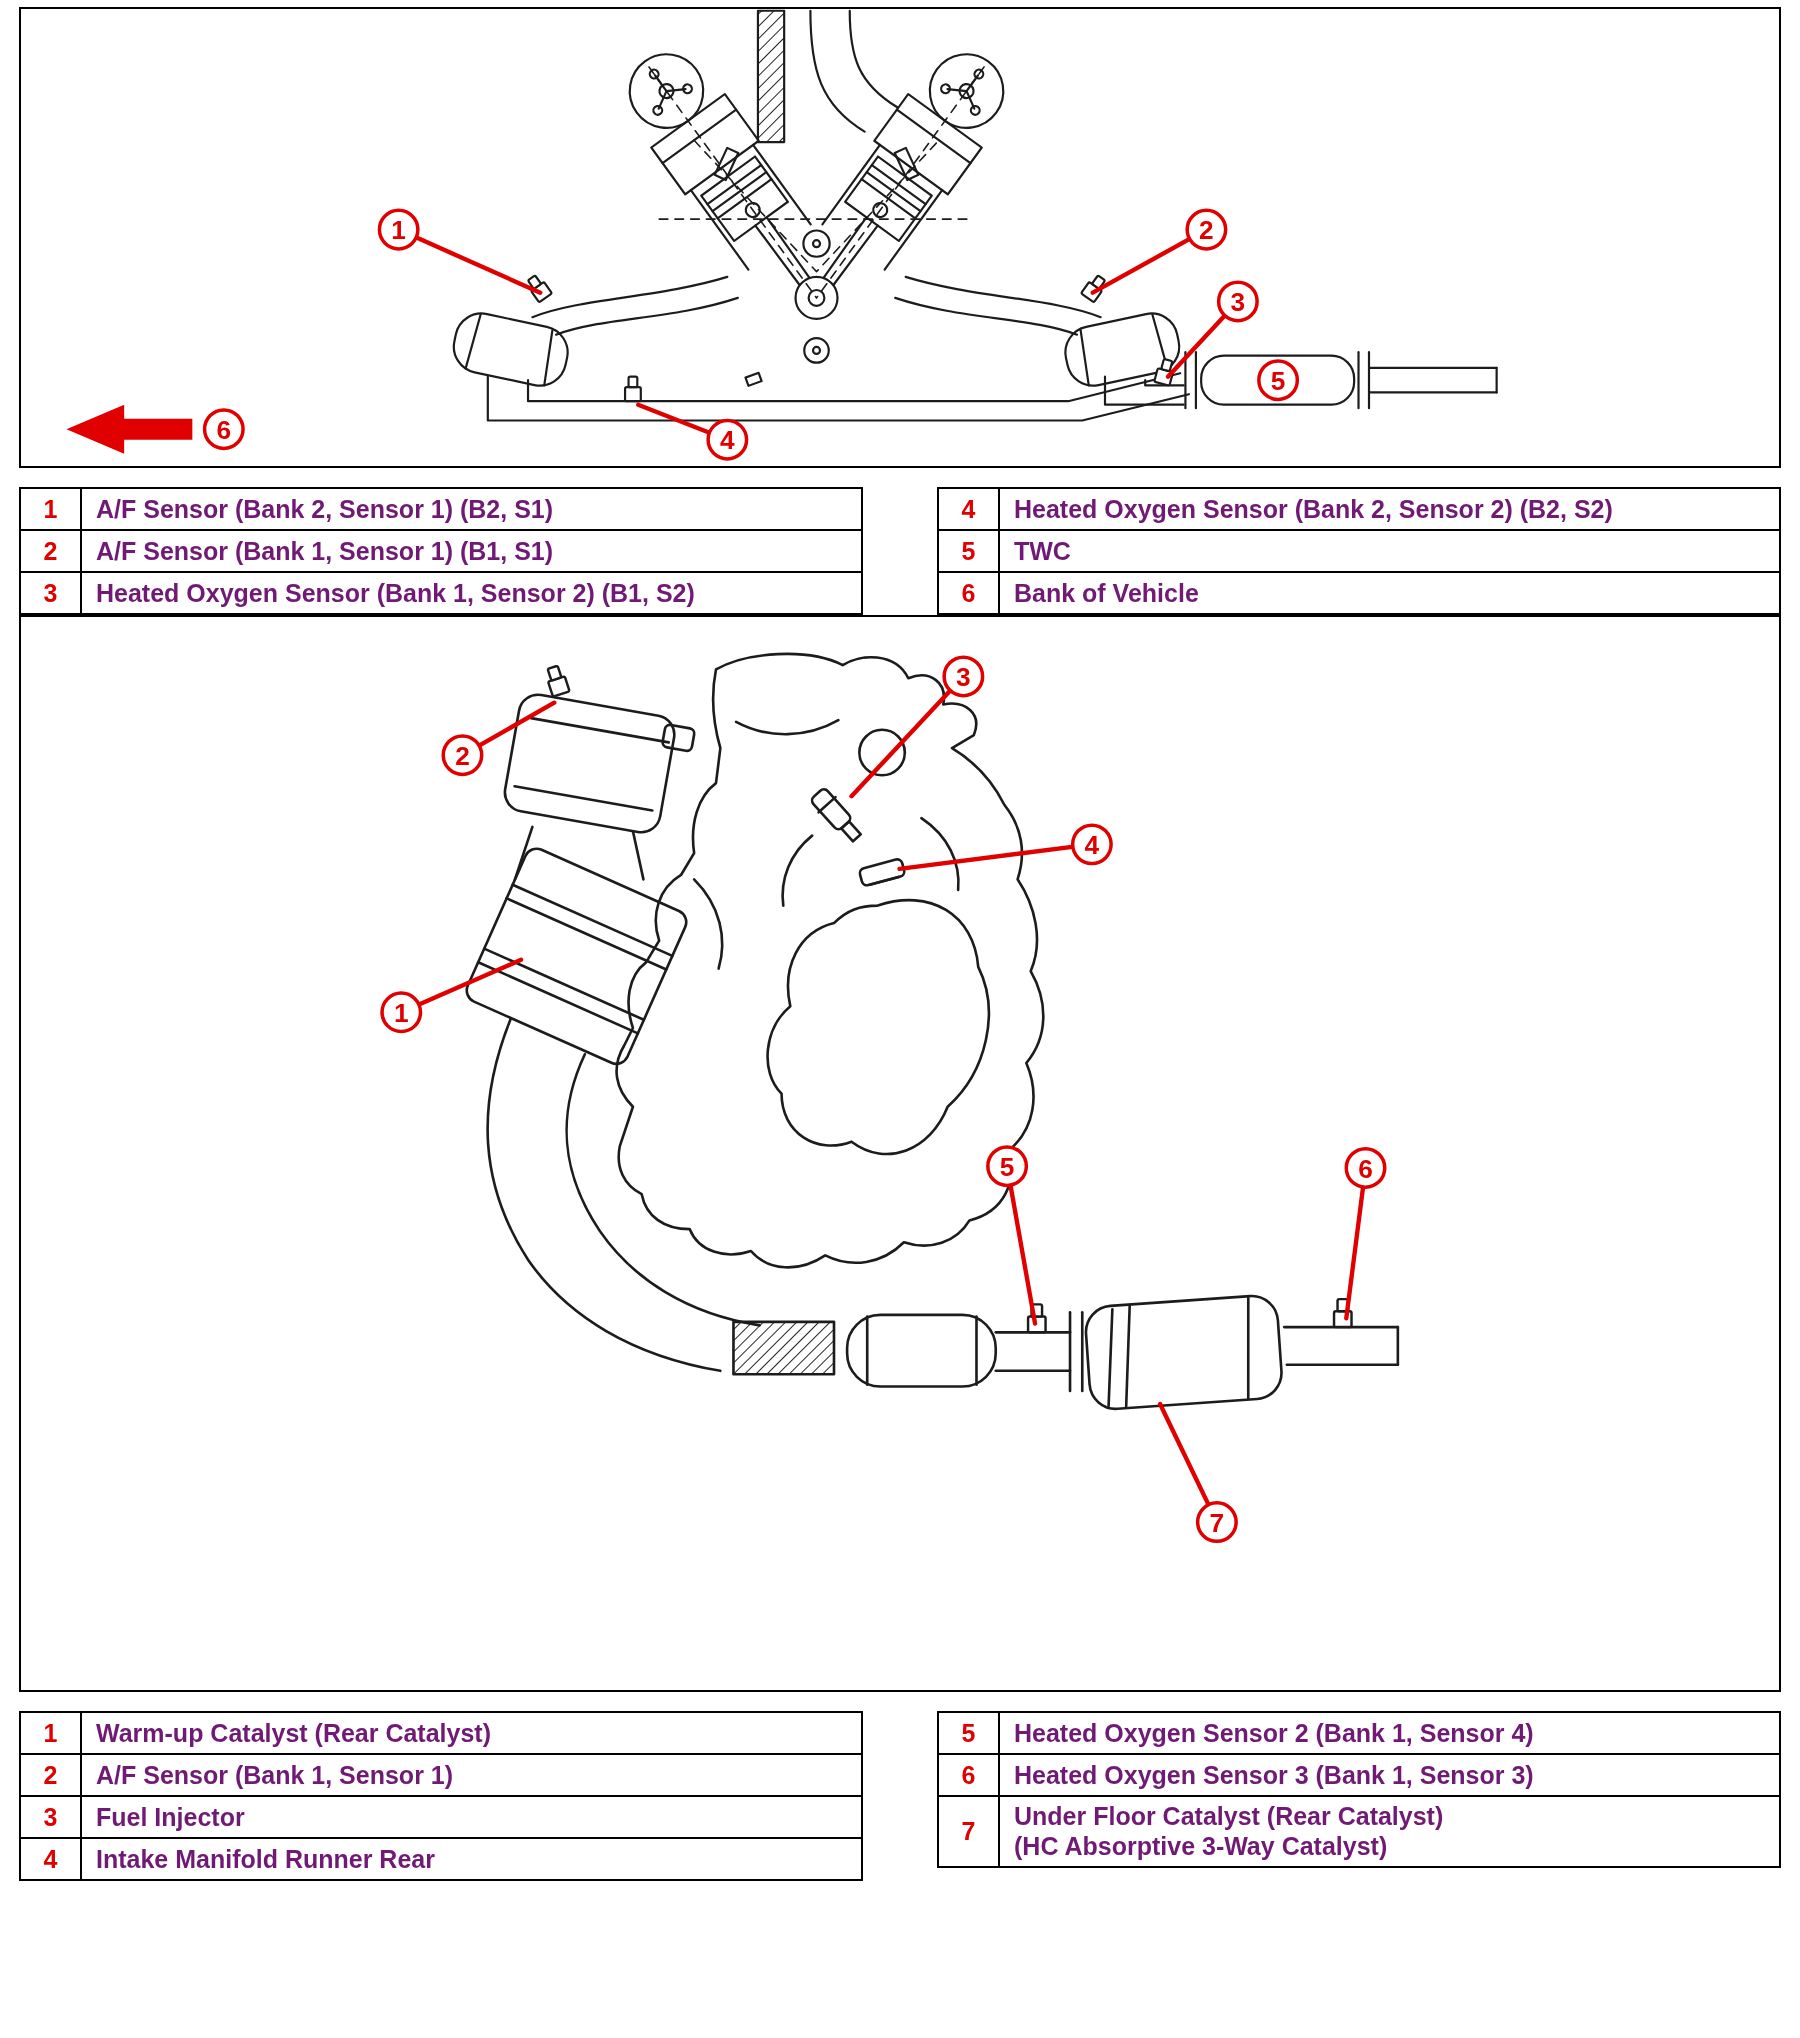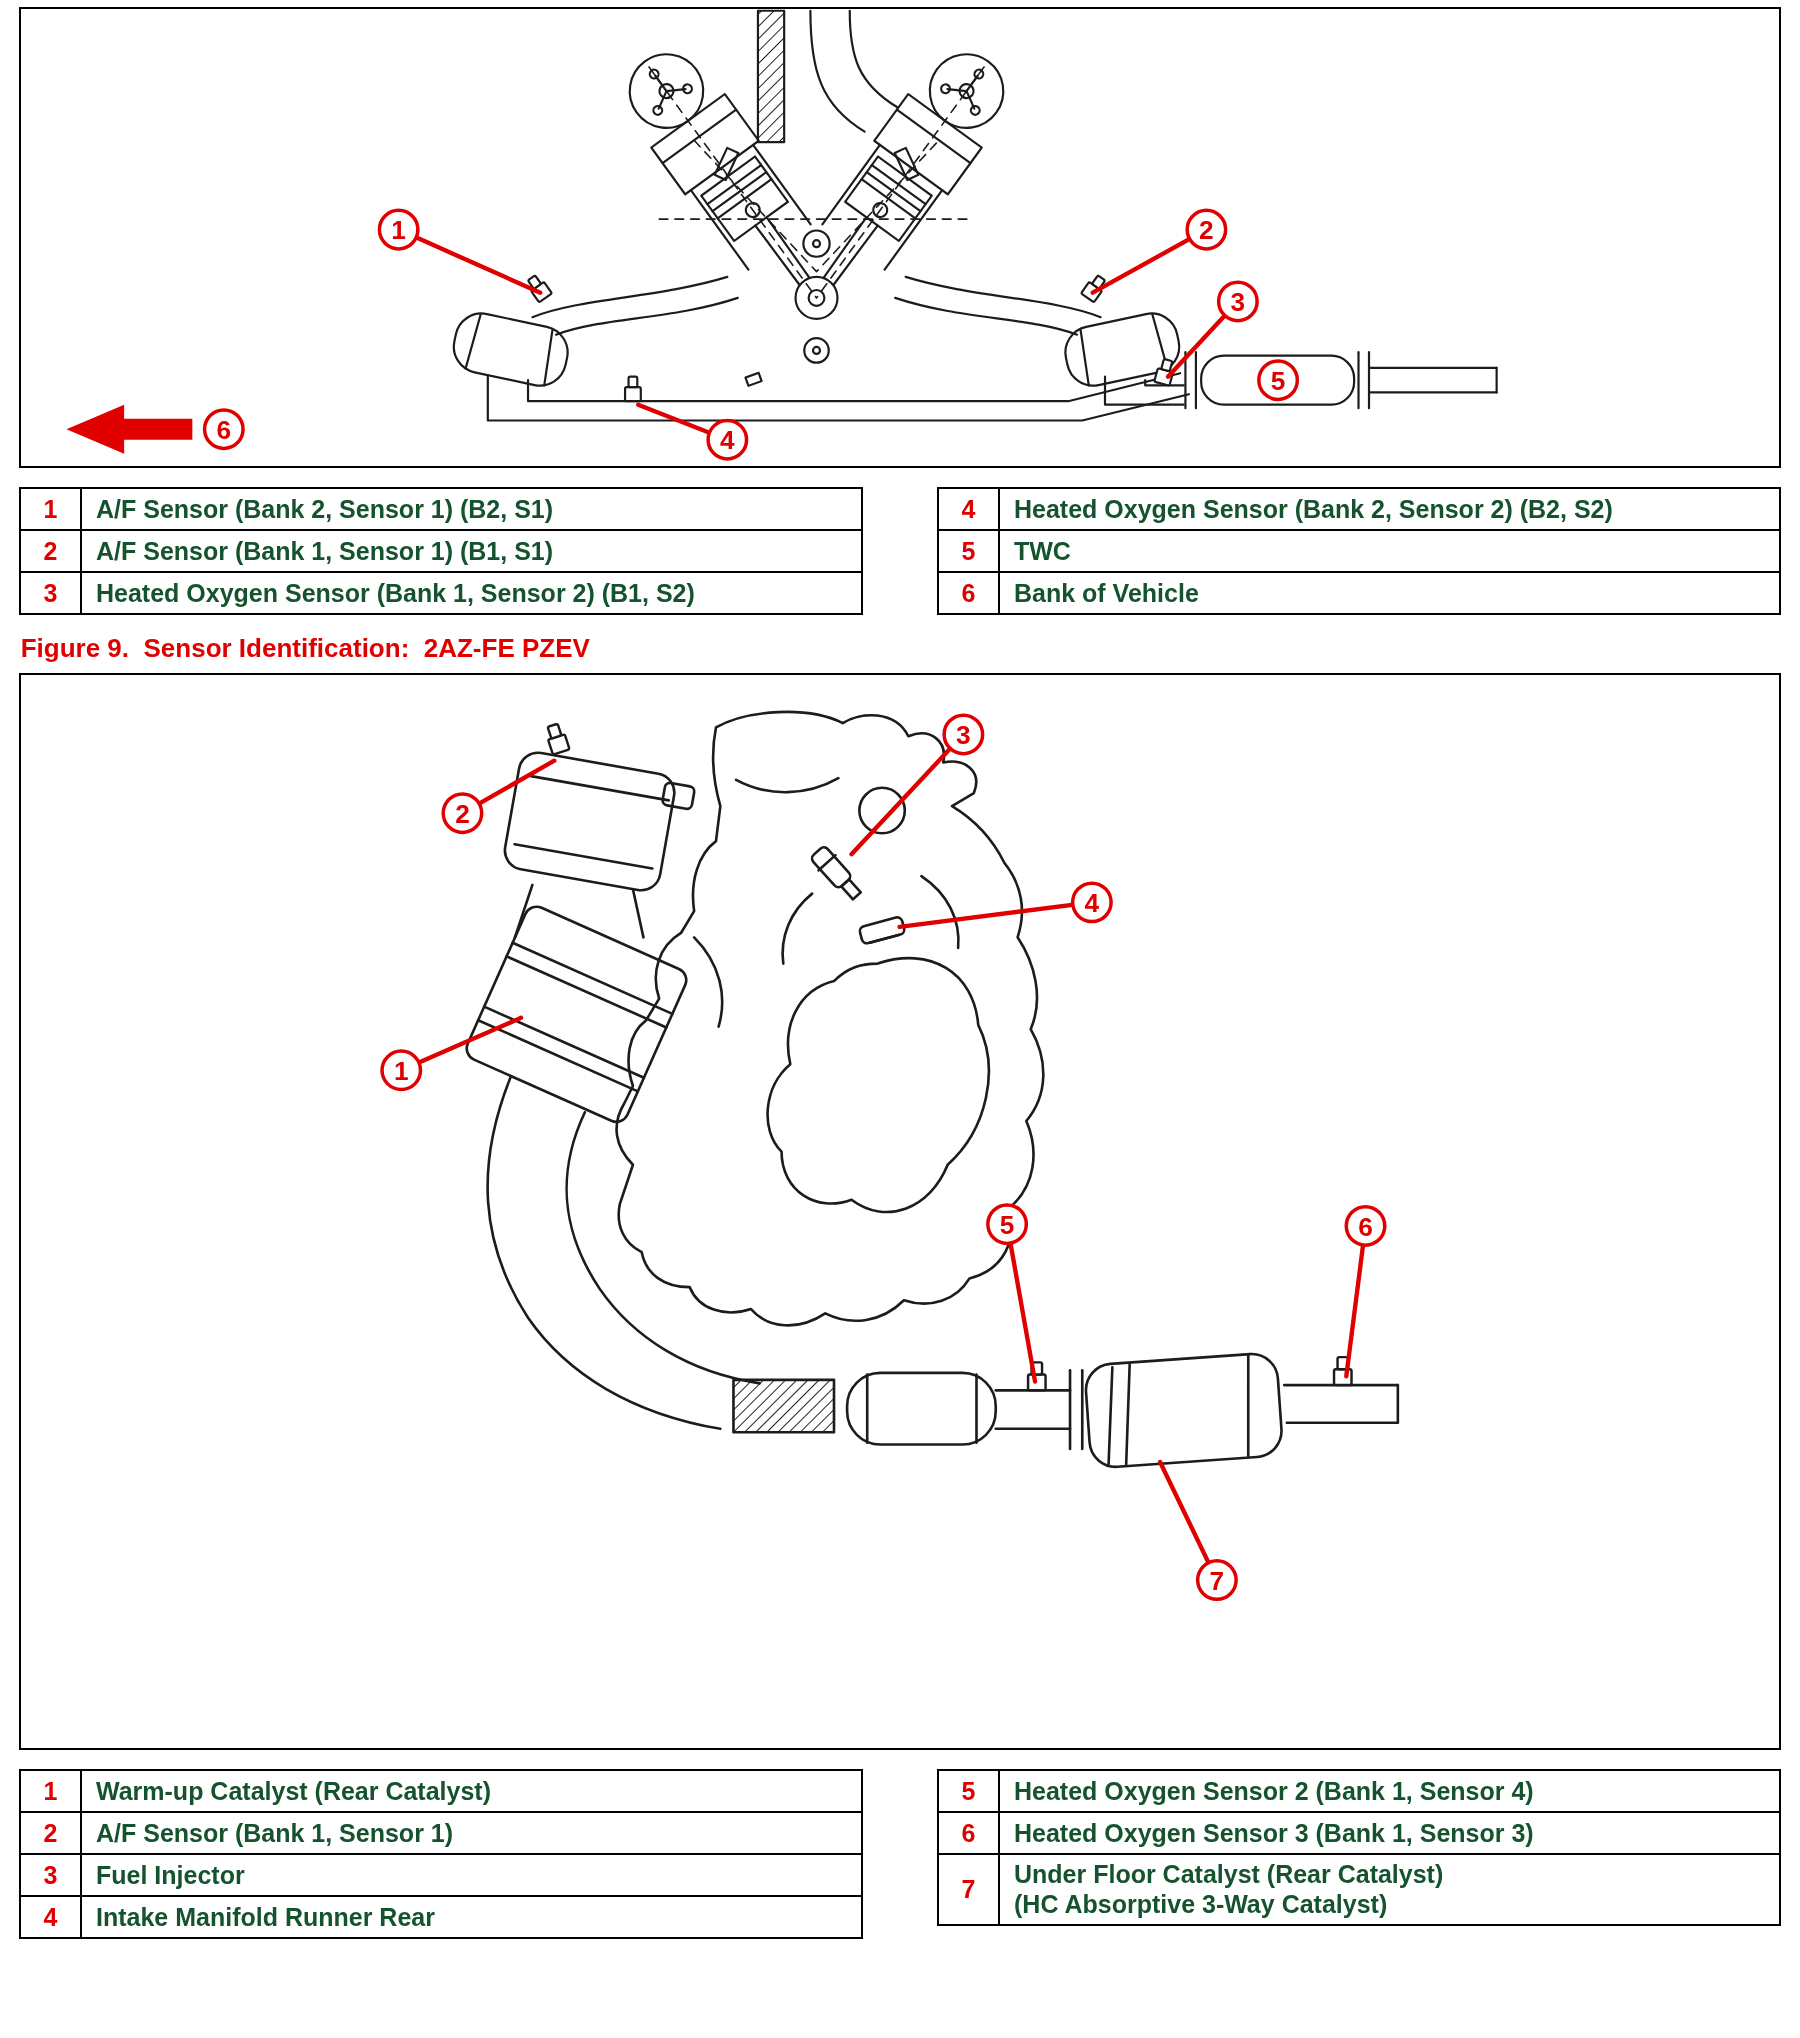--- a/index.html
+++ b/index.html
@@ -34,21 +34,21 @@
     display: flex;
     justify-content: space-between;
     align-items: flex-start;
     margin-top: 19px;
   }
   table.legend { border-collapse: collapse; width: 844px; table-layout: fixed; }
   .legend td {
     border: 2.6px solid #000;
     font-size: 25px;
     font-weight: bold;
-    color: #14532d;
+    color: #701a75;
     padding: 4.4px 8.7px;
     height: 42px;
     line-height: 30px;
     vertical-align: middle;
   }
   .legend td.num {
     width: 61px;
     text-align: center;
     color: #e00000;
     padding: 4.4px 1.7px;
@@ -234,21 +234,20 @@
           <td class="lbl">TWC</td>
         </tr>
         <tr>
           <td class="num">6</td>
           <td class="lbl">Bank of Vehicle</td>
         </tr>
       </tbody>
     </table>
   </div>
 
-  <h1 class="fig-title second">Figure 9.  Sensor Identification:  2AZ-FE PZEV</h1>
 
   <div class="diagram-box tall">
     <svg viewBox="0 0 2011 1227" preserveAspectRatio="none">
       <defs>
         <pattern id="hatchB" width="9" height="9" patternUnits="userSpaceOnUse" patternTransform="rotate(45)">
           <line x1="0" y1="0" x2="0" y2="9" stroke="#1c1c1c" stroke-width="2.2"></line>
         </pattern>
         <g id="sensorB" stroke="#1c1c1c" stroke-width="2.8" fill="#ffffff">
           <rect x="-10" y="-18" width="20" height="18" rx="2"></rect>
           <rect x="-6" y="-32" width="12" height="14" rx="2"></rect>

